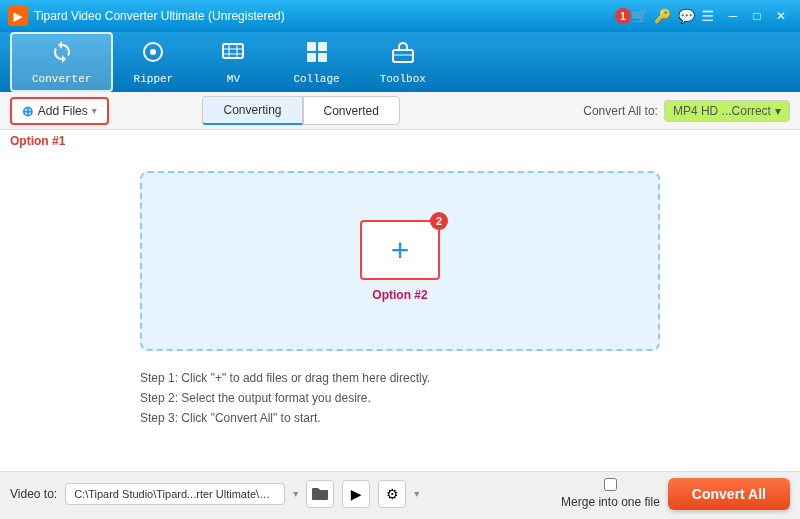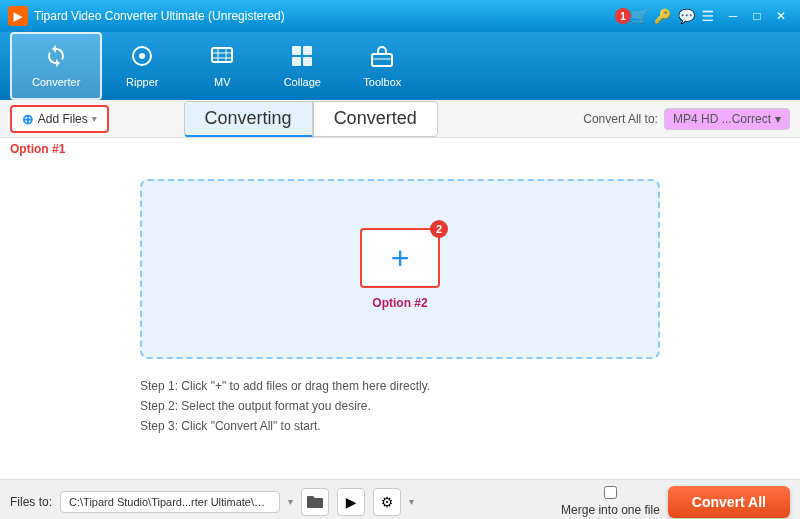--- a/index.html
+++ b/index.html
@@ -42,24 +42,25 @@
     #title-bar .header-icons {
       display: flex; gap: 6px; align-items: center;
     }
     #title-bar .header-icon {
       font-size: 14px; cursor: pointer; opacity: 0.9;
     }
 
     
     #toolbar {
       background: linear-gradient(to bottom, #1e9de0, #0277bd);
-      height: 68px;
+      height: 60px;
       display: flex;
       align-items: stretch;
       padding: 0 10px;
+      font-family: Liberation Mono, monospace;
     }
     .nav-item {
       display: flex; flex-direction: column; align-items: center; justify-content: center;
       padding: 4px 20px; cursor: pointer; color: white; min-width: 80px;
       border-radius: 4px; gap: 2px; position: relative;
     }
     .nav-item.active {
       background: rgba(255,255,255,0.25);
       border: 2px solid rgba(255,255,255,0.8);
     }
@@ -98,34 +99,34 @@
     .add-files-btn .plus-icon { color: #1e90ff; font-size: 14px; font-weight: bold; }
     .add-files-btn .dropdown-arrow { color: #888; font-size: 10px; }
     .option1-badge {
       position: absolute; top: 42px; left: 10px;
       color: #e53935; font-size: 12px; font-weight: bold;
     }
     .tabs-center {
       display: flex; gap: 0; margin-left: auto; margin-right: auto;
     }
     .tab-btn {
-      padding: 6px 20px; cursor: pointer; font-size: 18px;
+      padding: 6px 20px; cursor: pointer; font-size: 12px;
       border: 1px solid #ccc; background: white; color: #333;
     }
     .tab-btn.active {
       background: #e3f2fd; border-bottom: 2px solid #1e90ff; font-weight: 500;
     }
     .tab-btn:first-child { border-radius: 4px 0 0 4px; }
     .tab-btn:last-child { border-radius: 0 4px 4px 0; }
     .convert-all-to {
       display: flex; align-items: center; gap: 6px; margin-left: auto;
       font-size: 12px; color: #555;
     }
     .format-select {
-      background: #f0abfc; border: 1px solid #ccc; border-radius: 4px;
+      background: #bef264; border: 1px solid #ccc; border-radius: 4px;
       padding: 3px 8px; font-size: 12px; display: flex; align-items: center; gap: 4px; cursor: pointer;
     }
 
     
     #main-area {
       flex: 1;
       display: flex;
       flex-direction: column;
       align-items: center;
       justify-content: center;
@@ -308,21 +309,21 @@
 
     <div id="steps-text">
       <div class="step-line">Step 1: Click "+" to add files or drag them here directly.</div>
       <div class="step-line">Step 2: Select the output format you desire.</div>
       <div class="step-line">Step 3: Click "Convert All" to start.</div>
     </div>
   </div>
 </div>
 
 <div id="bottom-bar">
-  <span class="save-to-label">Files to:</span>
+  <span class="save-to-label">Video to:</span>
   <div class="save-path">C:\Tipard Studio\Tipard...rter Ultimate\Converted</div>
   <span class="path-dropdown">▾</span>
   <div class="bottom-icon-btn">
     <svg width="16" height="14" viewBox="0 0 16 14" fill="#555">
       <path d="M0 2a1 1 0 011-1h5l2 2h7a1 1 0 011 1v8a1 1 0 01-1 1H1a1 1 0 01-1-1V2z"></path>
     </svg>
   </div>
   <div class="bottom-icon-btn">▶</div>
   <div class="bottom-icon-btn">⚙</div>
   <span style="font-size:10px;color:#888;cursor:pointer;">▾</span>

